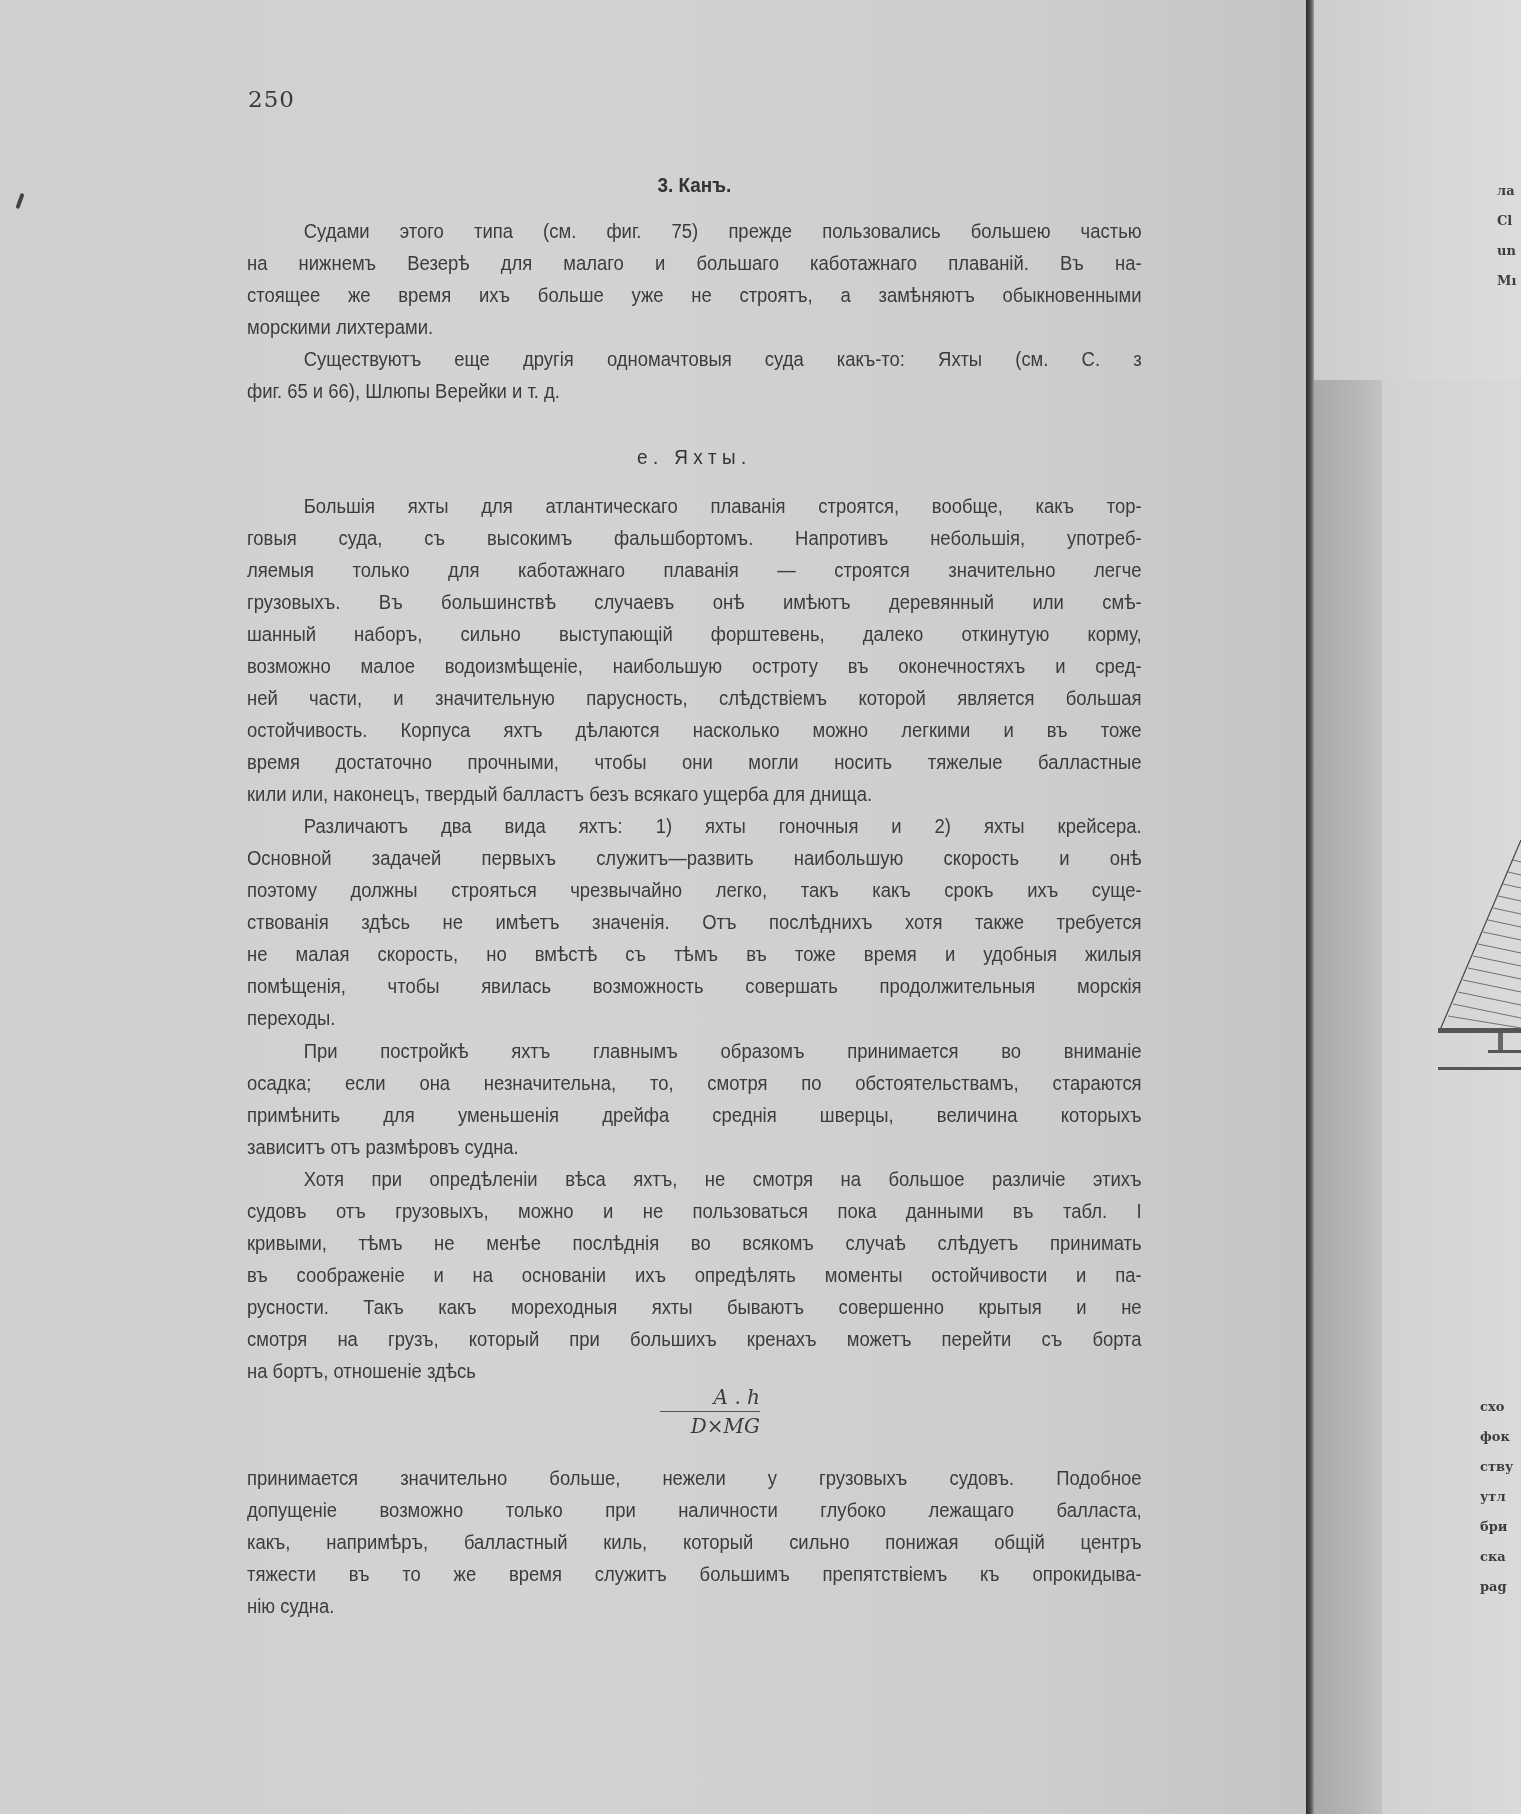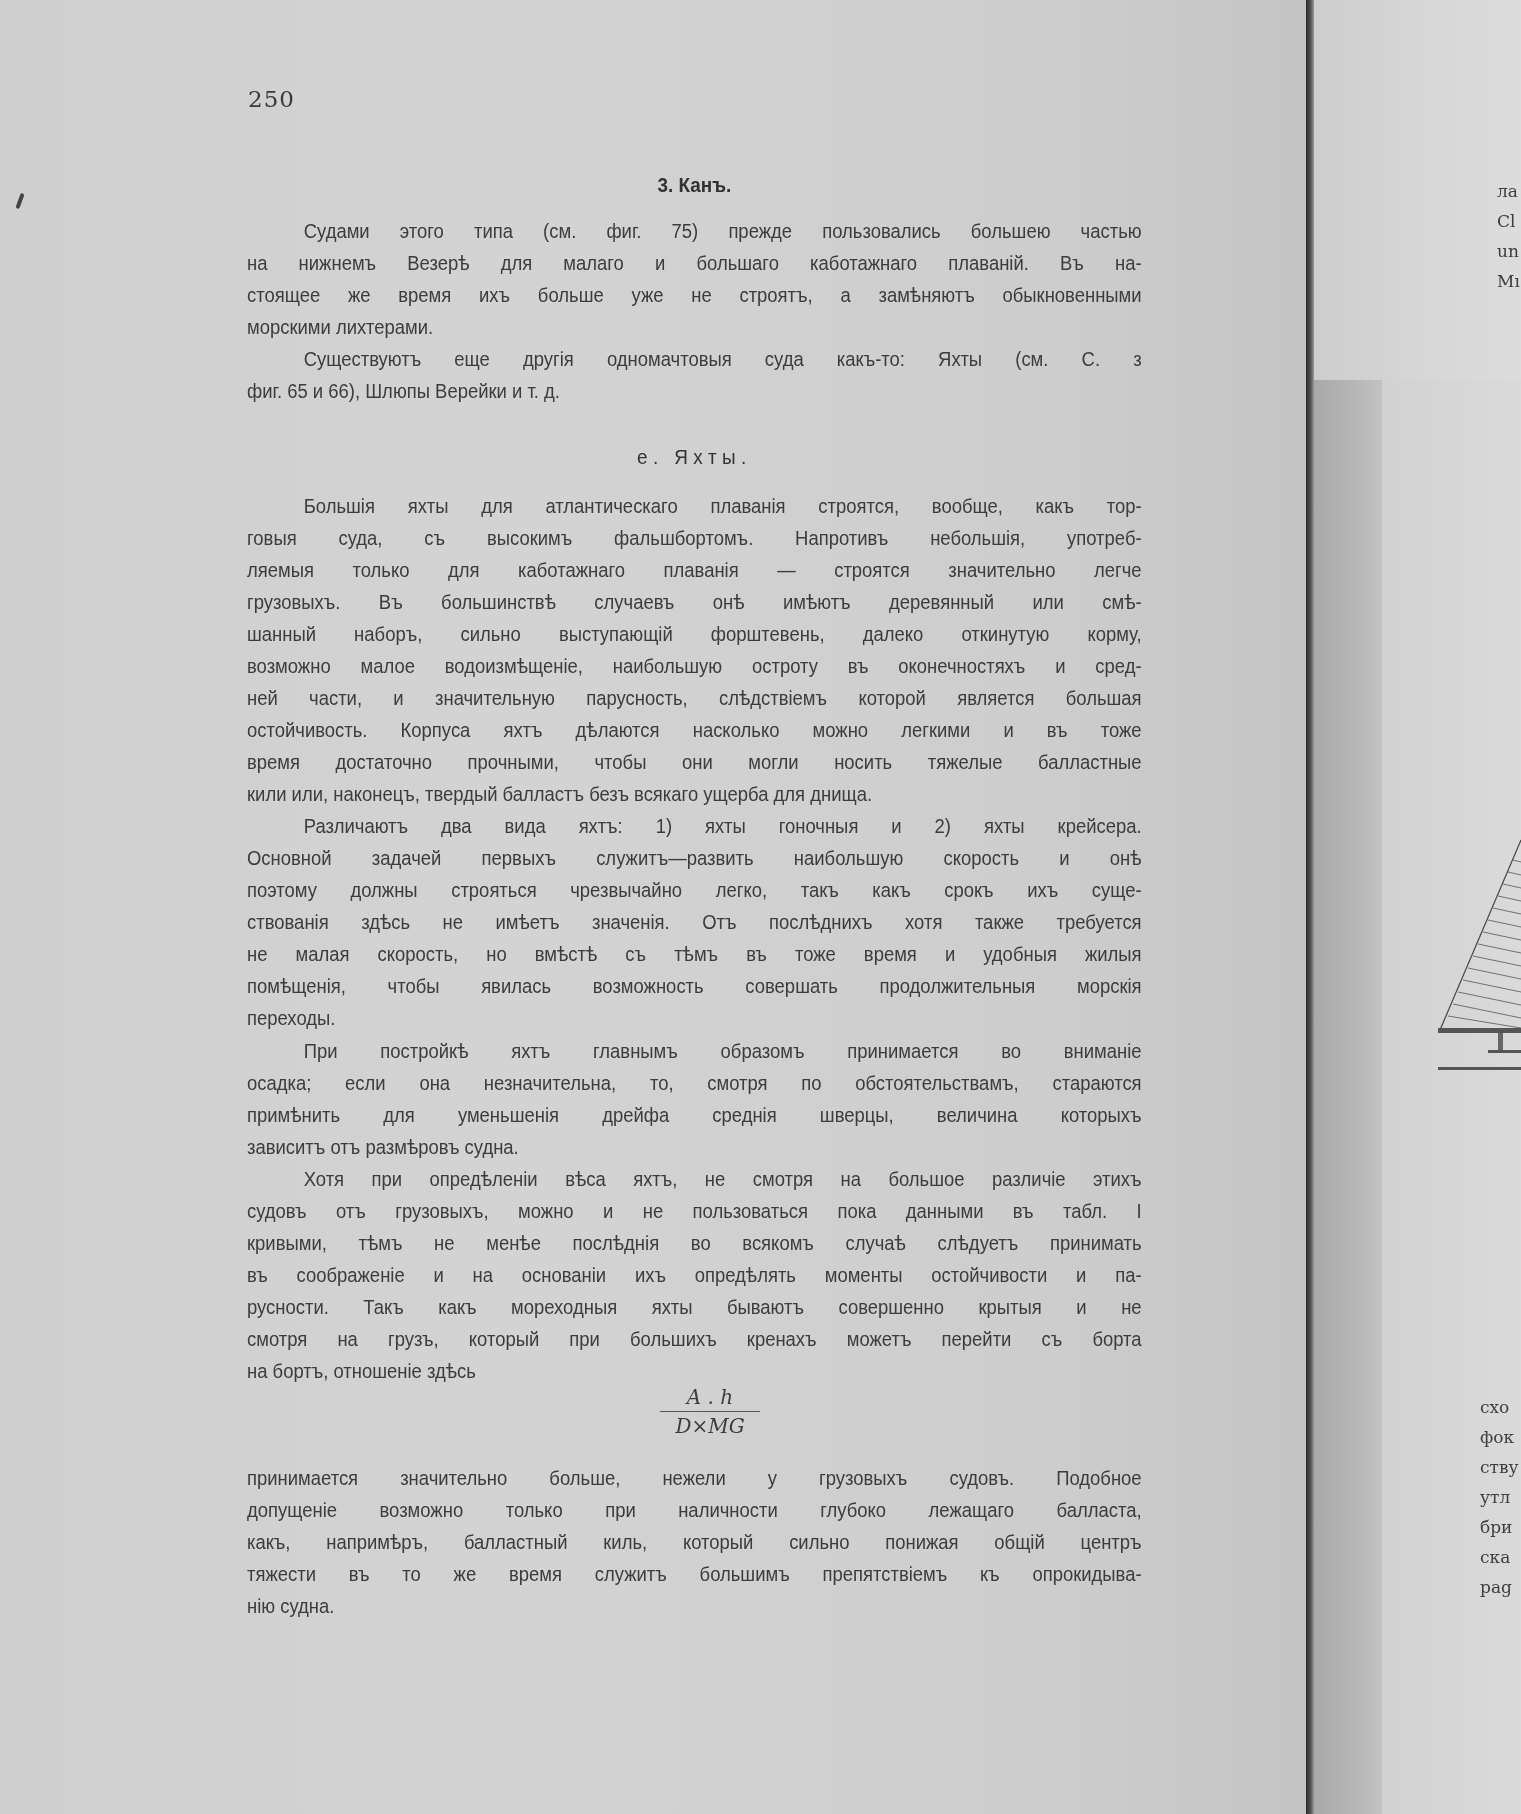--- a/index.html
+++ b/index.html
@@ -45,31 +45,31 @@
   .line.last { text-align-last: left; }
   .heading {
     position: absolute; left: 0; width: 994px; text-align: center;
     font-family: "Liberation Sans", sans-serif; color: #333; height: 30px; line-height: 30px;
   }
   .heading.bold { font-weight: bold; font-size: 21px; }
   .heading.spaced { letter-spacing: 6px; font-size: 21px; }
   .formula {
     position: absolute; left: 660px; top: 1385px; width: 100px;
     font-family: "DejaVu Serif", serif; font-style: italic; font-size: 20px; color: #3c3c3c;
-    text-align: center;
+    text-align: right;
   }
   .formula .num { display: block; border-bottom: 1.5px solid #555; padding-bottom: 2px; }
   .formula .den { display: block; padding-top: 2px; }
   .margin-mark {
     position: absolute; left: 18px; top: 193px; width: 4px; height: 16px; background: #444;
     transform: rotate(20deg); border-radius: 2px;
   }
   .right-frag {
-    position: absolute; font-family: "DejaVu Serif", serif; font-size: 17px; color: #3e3e3e;
-    line-height: 30px; white-space: nowrap;
+    position: absolute; font-family: "DejaVu Serif", serif; font-size: 13px; color: #3e3e3e;
+    line-height: 30px; white-space: nowrap; font-weight: bold;
   }
   .sail {
     position: absolute; left: 1428px; top: 830px; width: 93px; height: 240px;
   }
 </style>
 </head>
 <body>
 
 <div class="page-left"></div>
 <div class="page-right"></div>

